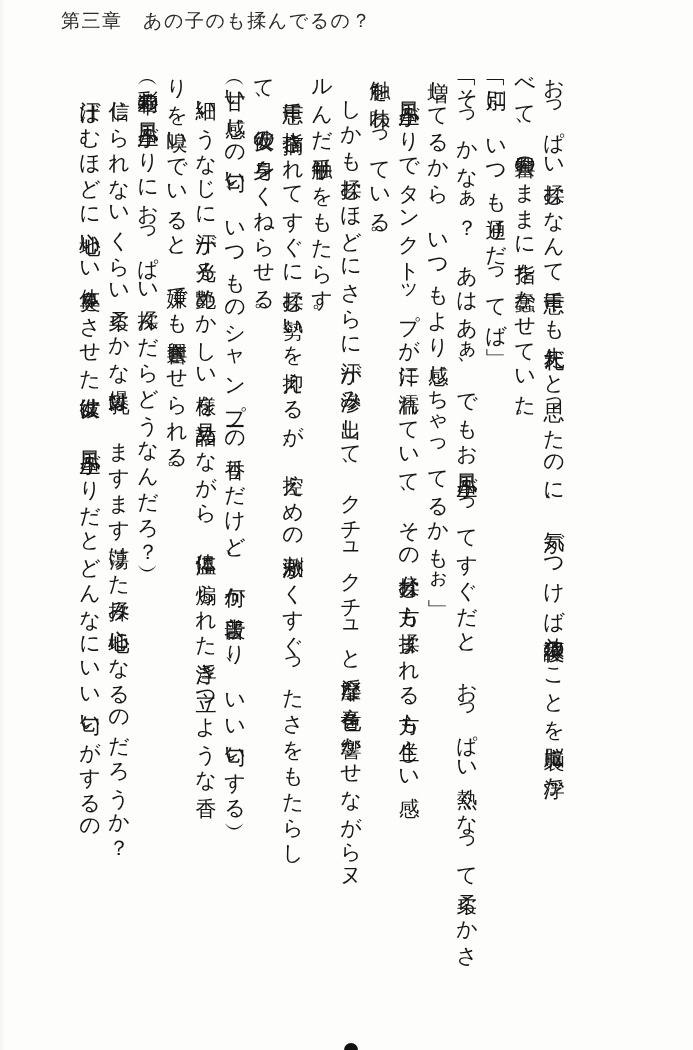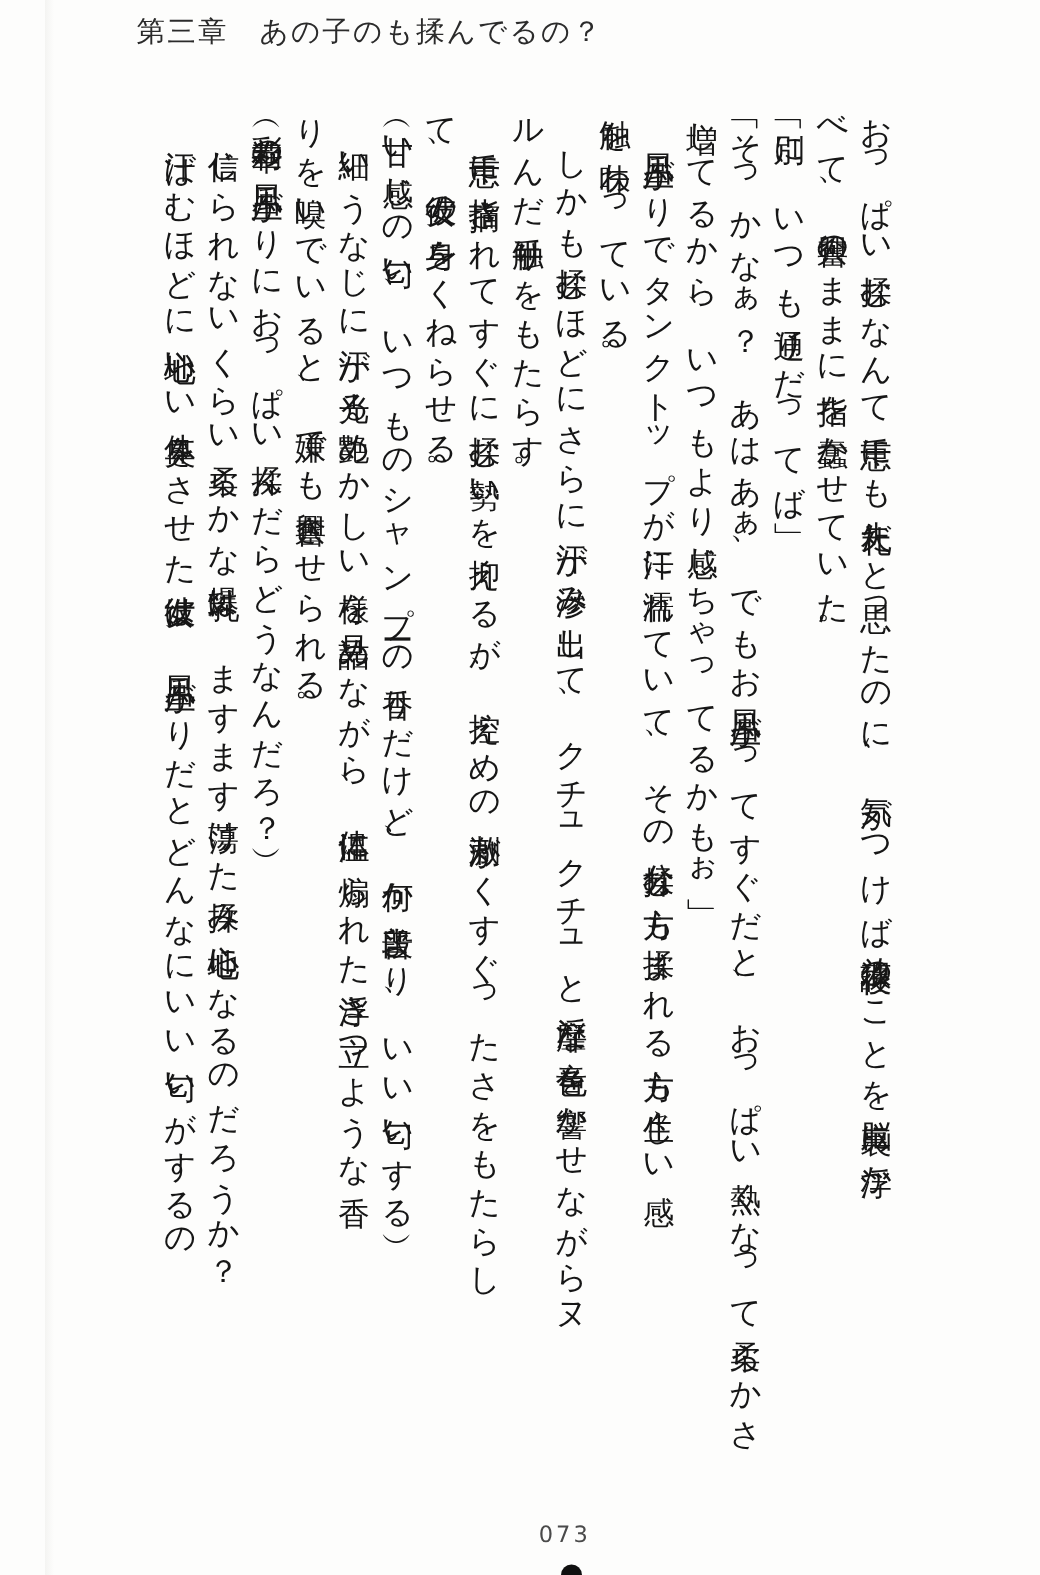--- a/index.html
+++ b/index.html
@@ -10,21 +10,20 @@
     overflow: hidden;
     background: #fdfdfc;
   }
   .page {
     position: relative;
     width: 594px;
     height: 1050px;
     background: linear-gradient(90deg, #f4f4f2 0px, #fdfdfc 6px, #fdfdfc 687px, #f7f7f5 693px);
     font-family: "Liberation Serif", "DejaVu Serif", serif;
     color: #1c1c1c;
-    margin-left: 30px;
   }
   .chapter-header {
     position: absolute;
     top: 8px;
     left: 61px;
     font-size: 19px;
     letter-spacing: 1.5px;
     color: #2b2b2b;
     white-space: nowrap;
   }
@@ -89,17 +88,16 @@
     <p class="ind1">千恵に指摘されてすぐに揉む勢いを抑えるが、控えめの刺激がくすぐったさをもたらし</p>
     <p>て、彼女の身をくねらせる。</p>
     <p class="indh">（甘い感じの匂い、いつものシャンプーの香りだけど、何か普段より、いい匂いする）</p>
     <p class="ind1">細いうなじに汗が光る艶めかしい様を見詰めながら、体温に煽られた浮き立つような香</p>
     <p>りを嗅いでいると、嫌でも興奮させられる。</p>
     <p class="indh">（彩莉華の風呂上がりにおっぱい揉んだらどうなんだろ？）</p>
     <p class="ind1">信じられないくらい柔らかな爆乳は、ますます蕩けた揉み心地になるのだろうか？</p>
     <p class="ind1">汗ばむほどに心地いい体臭をさせた彼女は、風呂上がりだとどんなにいい匂いがするの</p>
   </div>
 
-  <div class="page-number">073</div>
 
   <div class="bottom-dot"></div>
 
 </div>
 
 </body></html>

